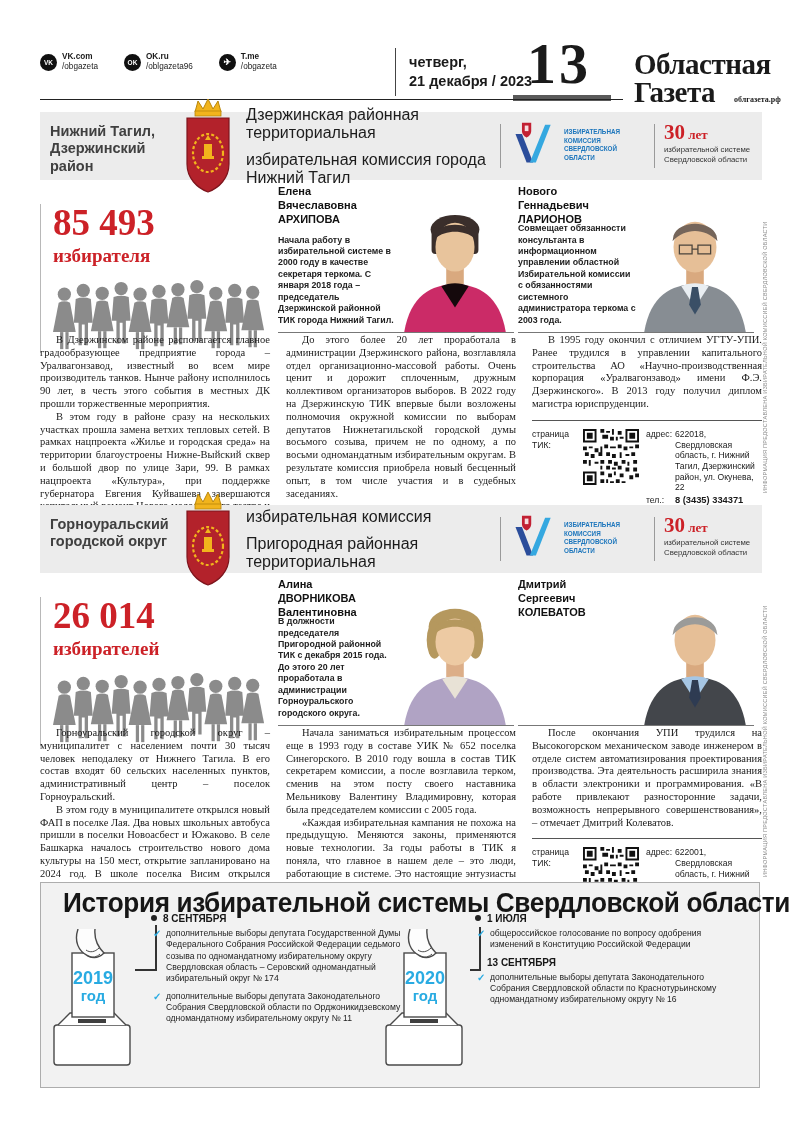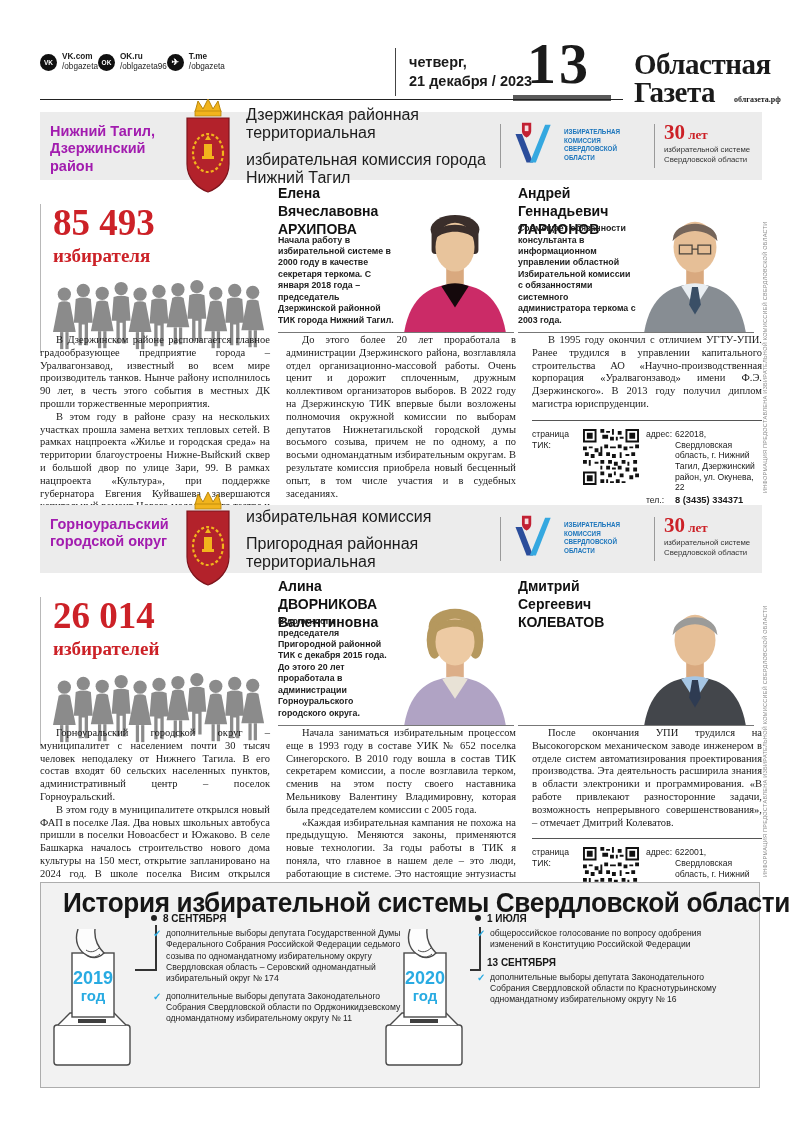--- a/index.html
+++ b/index.html
@@ -1,21 +1,21 @@
 <!DOCTYPE html>
 <html><head>
 <meta charset="utf-8">
 <style>
   * { margin:0; padding:0; box-sizing:border-box; }
   body {
     width:800px; height:1125px; position:relative; background:#fff;
     font-family:"Liberation Sans", sans-serif; color:#1a1a1a; overflow:hidden;
   }
   
-  .socials { position:absolute; left:40px; top:52px; display:flex; }
+  .socials { position:absolute; left:40px; top:52px; display:flex; gap:26px; }
   .social { display:flex; gap:5px; align-items:center; }
   .soc-icon { width:17px; height:17px; border-radius:50%; background:#101010; color:#fff;
     display:flex; align-items:center; justify-content:center; font-size:6.5px; font-weight:bold; }
   .soc-icon.tg::after { content:"✈"; font-size:9px; }
   .soc-icon.vk::after { content:"VK"; }
   .soc-icon.ok::after { content:"OK"; }
   .soc-text { font-size:8.2px; line-height:1.25; }
   .soc-net { font-weight:bold; }
   .hdr-div { position:absolute; left:395px; top:48px; width:1px; height:48px; background:#444; }
   .date-block { position:absolute; left:409px; top:53px; font-size:14.5px; font-weight:bold; line-height:1.3; }
@@ -24,41 +24,41 @@
   .pagebar { position:absolute; left:513px; top:95px; width:98px; height:6px; background:#5a5a5a; }
   .thinrule { position:absolute; left:40px; top:99px; width:583px; height:1px; background:#222; }
   .masthead { position:absolute; left:634px; top:50px; font-family:"Liberation Serif",serif;
     font-weight:bold; font-size:29px; line-height:0.98; letter-spacing:-0.5px; }
   .site { font-size:8px; letter-spacing:0; margin-left:3px;padding-left:16px; }
   
   .sec { position:absolute; left:40px; width:722px; }
   .sec1 { top:112px; height:392px; }
   .sec2 { top:505px; height:376px; }
   .band { position:absolute; left:0; top:0; width:100%; height:68px; background:#ececec; }
-  .region { position:absolute; left:10px; top:11px; width:124px; font-size:14.5px; font-weight:bold; line-height:1.2; color:#a21caf; }
+  .region { position:absolute; left:10px; top:11px; width:124px; font-size:14.5px; font-weight:bold; line-height:1.2; color:#404040; }
   .crest-wrap { position:absolute; left:140px; top:-16px; width:56px; height:100px; }
   .ctitle { position:absolute; left:206px; top:0; height:68px; width:250px; display:flex;
     flex-direction:column; justify-content:center; gap:9px; font-size:16px; color:#1c1c1c; }
   .bdiv { position:absolute; top:12px; width:1px; height:44px; background:#9a9a9a; }
   .bdiv1 { left:460px; } .bdiv2 { left:614px; }
   .logo-wrap { position:absolute; left:469px; top:8px; display:flex; gap:5px; align-items:center; }
   .logo-text { font-size:6.3px; font-weight:bold; color:#1b75bc; line-height:1.35; }
   .badge { position:absolute; left:624px; top:10px; }
   .badge-num { font-family:"Liberation Serif",serif; color:#cc2127; font-weight:bold; font-size:21px; line-height:1; }
   .badge-unit { font-size:13px; }
   .badge-small { font-size:7.8px; color:#333; line-height:1.3; margin-top:2px; }
   
   .num-col { position:absolute; left:0; top:92px; width:228px; border-left:1px solid #b8b8b8; padding-left:12px; }
   .vnum { font-family:"Liberation Serif",serif; font-weight:bold; color:#cc2127; font-size:37px; line-height:1.05; }
   .vlabel { font-family:"Liberation Serif",serif; font-weight:bold; color:#cc2127; font-size:19px; margin-top:2px; }
   .crowd { margin-top:12px; display:block; }
   
   .pcard { position:absolute; top:72px; width:236px; height:149px; border-bottom:1px solid #777; }
   .pcard1 { left:238px; } .pcard2 { left:478px; }
-  .pname { font-size:14px; font-weight:bold; line-height:1.27; color:#111; padding-top:1px; }
+  .pname { font-size:11px; font-weight:bold; line-height:1.27; color:#111; padding-top:1px; }
   .pbio { position:absolute; left:0; bottom:6px; width:118px; font-size:8.8px; font-weight:bold; line-height:1.3; color:#222; }
   .photo { position:absolute; right:0; bottom:0; width:118px; height:122px; }
   
   .bcol { position:absolute; top:222px; font-family:"Liberation Serif",serif; font-size:10.5px;
     line-height:1.22; text-align:justify; color:#1a1a1a; }
   .bcol p { text-indent:16px; }
   .bcol1 { left:0; width:230px; } .bcol2 { left:246px; width:230px; } .bcol3 { left:492px; width:230px; }
   .contact { margin-top:9px; border-top:1px solid #555; padding-top:8px; display:flex; gap:7px;
     font-family:"Liberation Sans",sans-serif; font-size:8.6px; line-height:1.25; text-align:left; }
   .c-label { width:44px; flex:none; }
@@ -242,21 +242,21 @@
       <rect x="51" y="56" width="18" height="20" fill="#d9a97f"></rect>
       <ellipse cx="60" cy="38" rx="20" ry="25" fill="#e8c49c"></ellipse>
       <path d="M40,24 C44,12 76,12 80,24 L80,29 C70,20 50,20 40,29 Z" fill="#3a2e2b"></path>
       <path d="M8,125 C14,88 36,76 60,76 C84,76 106,88 112,125 Z" fill="#cb2b67"></path>
       <path d="M46,78 L60,100 L74,78 C66,74 54,74 46,78 Z" fill="#15090c"></path>
     </svg>
   </div>
 
   <div class="pcard pcard2">
     <div class="pname">
-      <div>Андрей</div>
+      <div>Нового</div>
       <div>Геннадьевич</div>
       <div>ЛАРИОНОВ</div>
     </div>
     <div class="pbio">Совмещает обязанности консультанта в информационном управлении областной Избирательной комиссии с обязанностями системного администратора теркома с 2003 года.</div>
     <svg class="photo" viewBox="0 0 120 125">
       <rect x="51" y="56" width="18" height="20" fill="#d9a97f"></rect>
       <ellipse cx="60" cy="38" rx="22" ry="26" fill="#e6bf97"></ellipse>
       <path d="M38,26 C44,10 76,10 82,26 L83,32 C70,18 50,18 37,32 Z" fill="#75655a"></path>
       <path d="M44,36 h13 v9 h-13 z M63,36 h13 v9 h-13 z M57,40 h6" stroke="#4a443c" stroke-width="1.3" fill="none"></path>
       <path d="M8,125 C14,88 36,76 60,76 C84,76 106,88 112,125 Z" fill="#878d93"></path>

